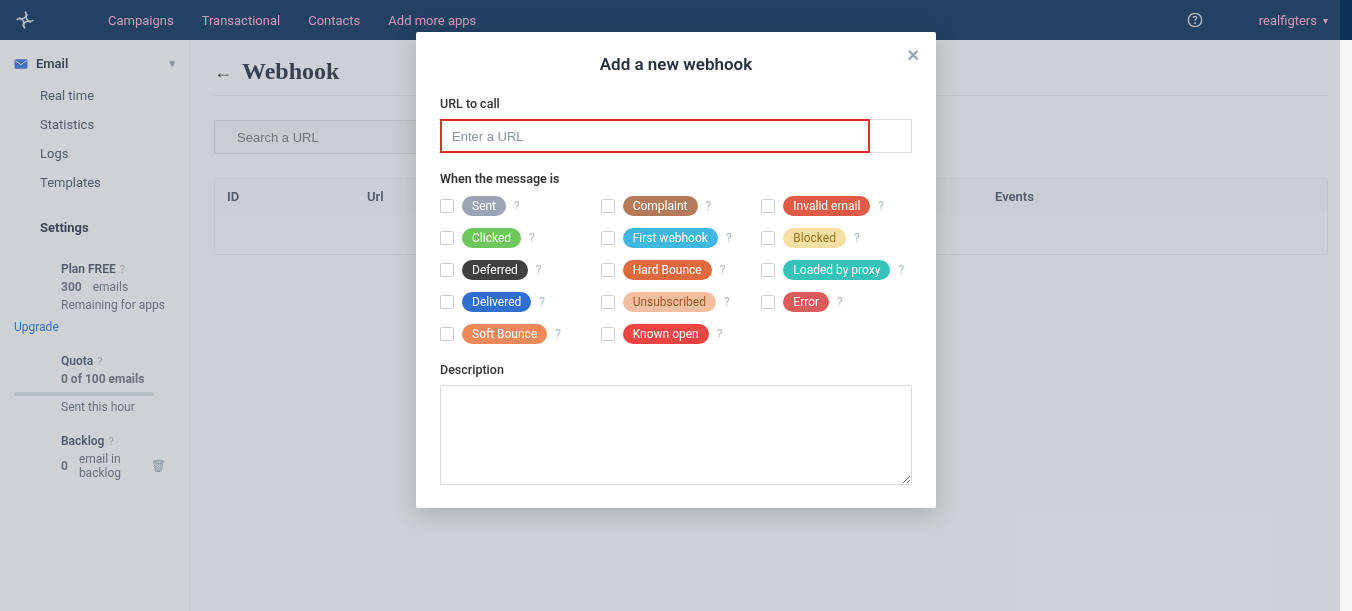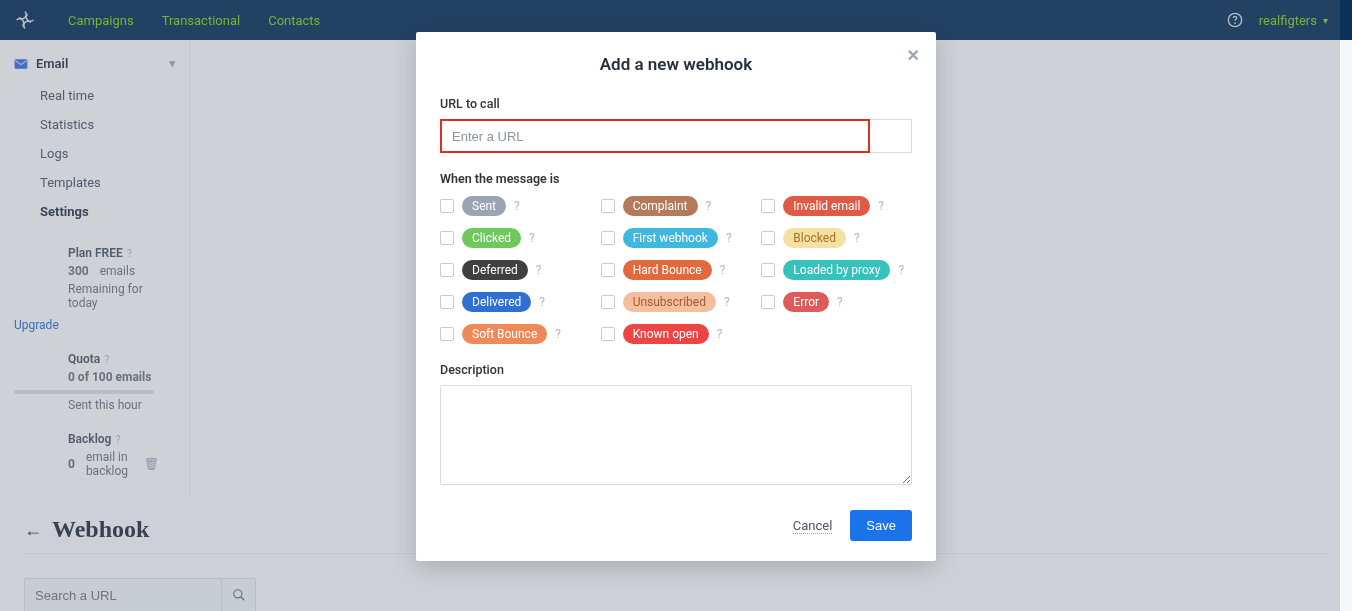--- a/index.html
+++ b/index.html
@@ -1,51 +1,51 @@
 <!DOCTYPE html>
 <html><head>
 <meta charset="utf-8">
 <style>
 * { box-sizing: border-box; margin: 0; padding: 0; }
 body { font-family: -apple-system, BlinkMacSystemFont, "Segoe UI", Roboto, Arial, sans-serif; font-size: 13px; color: #333; background: #f5f6f8; width: 1352px; height: 611px; overflow: hidden; position: relative; }
 
 
-.topnav { background: #0b3159; height: 40px; display: flex; align-items: center; padding: 0 14px; color: #84cc16; }
+.topnav { background: #0b3159; height: 40px; display: flex; align-items: center; padding: 0 14px; color: #f9a8d4; gap: 40px; }
 .topnav .logo { width: 22px; height: 22px; margin-right: 18px; display:flex; align-items:center; justify-content:center; }
 .topnav .navitem { padding: 0 14px; height: 40px; display: flex; align-items: center; font-size: 13px; cursor: pointer; position: relative; }
 .topnav .navitem.active::after { content:""; position:absolute; bottom:0; left:14px; right:14px; height:3px; background:#f7d74f; }
 .topnav .spacer { flex: 1; }
 .topnav .help { width: 28px; display:flex; align-items:center; justify-content:center; cursor:pointer; }
 .topnav .user { padding: 0 10px; display:flex; align-items:center; gap:6px; cursor:pointer; }
 
 
-.page { display: flex; height: calc(100% - 40px); flex-direction: column; }
+.page { display: flex; height: calc(100% - 40px); }
 .sidebar { width: 190px; background: #f6f7f9; border-right: 1px solid #e5e7eb; padding: 16px 14px; font-size: 13px; color:#4a5568; }
 .side-head { display:flex; align-items:center; gap:8px; color:#2d3748; font-weight:600; margin-bottom:10px; }
 .side-head .envelope { color:#3b6fd6; }
 .side-head .chev { margin-left:auto; color:#9aa4b2; font-size:11px; }
 .side-list { list-style:none; padding-left: 26px; }
 .side-list li { padding:7px 0; cursor:pointer; }
-.side-list li.active { font-weight:700; color:#2d3748; }
+.side-list li.active { font-weight:700; color:#2d3748;margin-top:16px; }
 .side-meta { font-size:12px; color:#6b7280; }
-.side-meta .row { margin:4px 16px; display:flex; align-items:center; gap:4px;padding-left:38px;}
+.side-meta .row { margin:4px 9px; display:flex; align-items:center; gap:4px;padding-left:38px;}
 .side-meta .label { font-weight:600; color:#4a5568; }
 .side-meta .help-icon { color:#b0b7c3; font-size:11px; }
 .upgrade-link { color:#2f6fd1; margin-top:4px; display:inline-block; cursor:pointer;}
 .progress { height:4px; background:#d6dae1; border-radius:2px; margin:6px 0 2px 0; width:140px;}
 .block { margin-top:20px;}
 
 .content { flex:1; padding: 18px 24px; position:relative; }
 .page-title-row { display:flex; align-items:center; gap:10px; margin-bottom:10px;}
 .back-arrow { font-size:18px; font-weight:700; color:#333; cursor:pointer;}
 .page-title { font-family: Georgia, "Times New Roman", serif; font-size:24px; font-weight:700; color:#27303f;}
 .hr { height:1px; background:#e5e7eb; margin: 10px 0 24px 0;}
 
 .search-row { display:flex; align-items:center;}
-.search-input { flex:0 0 180px; height:34px; border:1px solid #d6dae1; background:#eef0f3; padding:0 10px; font-size:13px; color:#a21caf; border-radius:2px 0 0 2px;}
+.search-input { flex:0 0 180px; height:34px; border:1px solid #d6dae1; background:#eef0f3; padding:0 22px; font-size:13px; color:#a21caf; border-radius:2px 0 0 2px;}
 .search-btn { width:34px; height:34px; border:1px solid #d6dae1; border-left:none; background:#eef0f3; display:flex; align-items:center; justify-content:center; color:#6b7280; cursor:pointer; border-radius:0 2px 2px 0;}
 
 .table { margin-top:24px; border:1px solid #e5e7eb; border-radius:2px; }
 .thead { display:flex; background:#f1f3f6; padding:10px 12px; font-weight:600; color:#4a5568; font-size:13px;}
 .thead .col-id { width:140px; }
 .thead .col-url { flex:1; }
 .thead .col-events { width:320px; }
 .tbody-empty { height:40px; }
 .overlay-inner { position:absolute; top:40px; bottom:0; left:0; right:12px; background: rgba(100,110,125,0.27);}
 .scroll-gap { position:absolute; top:40px; bottom:0; right:0; width:12px; background:#f5f6f8;}
@@ -93,20 +93,21 @@
 <div class="topnav">
   <div class="logo">
     <svg width="20" height="20" viewBox="0 0 24 24" fill="none" stroke="#cfd8e3" stroke-width="2">
         <path d="M12 2c2 2 2 5 0 7s-5 2-7 0M12 22c-2-2-2-5 0-7s5-2 7 0M2 12c2-2 5-2 7 0s2 5 0 7M22 12c-2 2-5 2-7 0s-2-5 0-7"></path>
       </svg>
   </div>
   <div id="nav-items" style="display: flex;">
       <div class="navitem">Campaigns</div>
       <div class="navitem">Transactional</div>
       <div class="navitem">Contacts</div>
+      <div class="navitem">Add more apps</div>
     </div>
   <div class="spacer"></div>
   <div class="help">
     <svg width="16" height="16" viewBox="0 0 24 24" fill="none" stroke="#cfd8e3" stroke-width="2">
         <circle cx="12" cy="12" r="10"></circle>
         <path d="M9.5 9a2.5 2.5 0 015 0c0 1.5-2.5 2-2.5 4"></path>
         <circle cx="12" cy="17" r="0.5" fill="#cfd8e3"></circle>
       </svg>
   </div>
   <div class="user">
@@ -136,21 +137,21 @@
         <li class="active">Settings</li>
       </ul>
 
     <div class="block side-meta">
       <div class="row">
           <span class="label">Plan FREE</span>
           <span class="help-icon">?</span>
         </div>
       <div class="row"><b>300</b>&nbsp;<span>emails</span></div>
       <div class="row">
-          <span>Remaining for today</span>
+          <span>Remaining for apps</span>
         </div>
       <span class="upgrade-link">Upgrade</span>
     </div>
 
     <div class="block side-meta">
       <div class="row">
           <span class="label">Quota</span>
           <span class="help-icon">?</span>
         </div>
       <div class="row">
@@ -284,17 +285,13 @@
         <input type="checkbox" style="">
         <span class="pill c-teal">Known open</span>
         <span class="q">?</span>
       </div>
       <div></div>
     </div>
 
   <label class="field-label">Description</label>
   <textarea class="desc" style=""></textarea>
 
-  <div class="modal-actions">
-    <span class="cancel-link">Cancel</span>
-    <button class="save-btn">Save</button>
-  </div>
 </div>
 
 </body></html>

